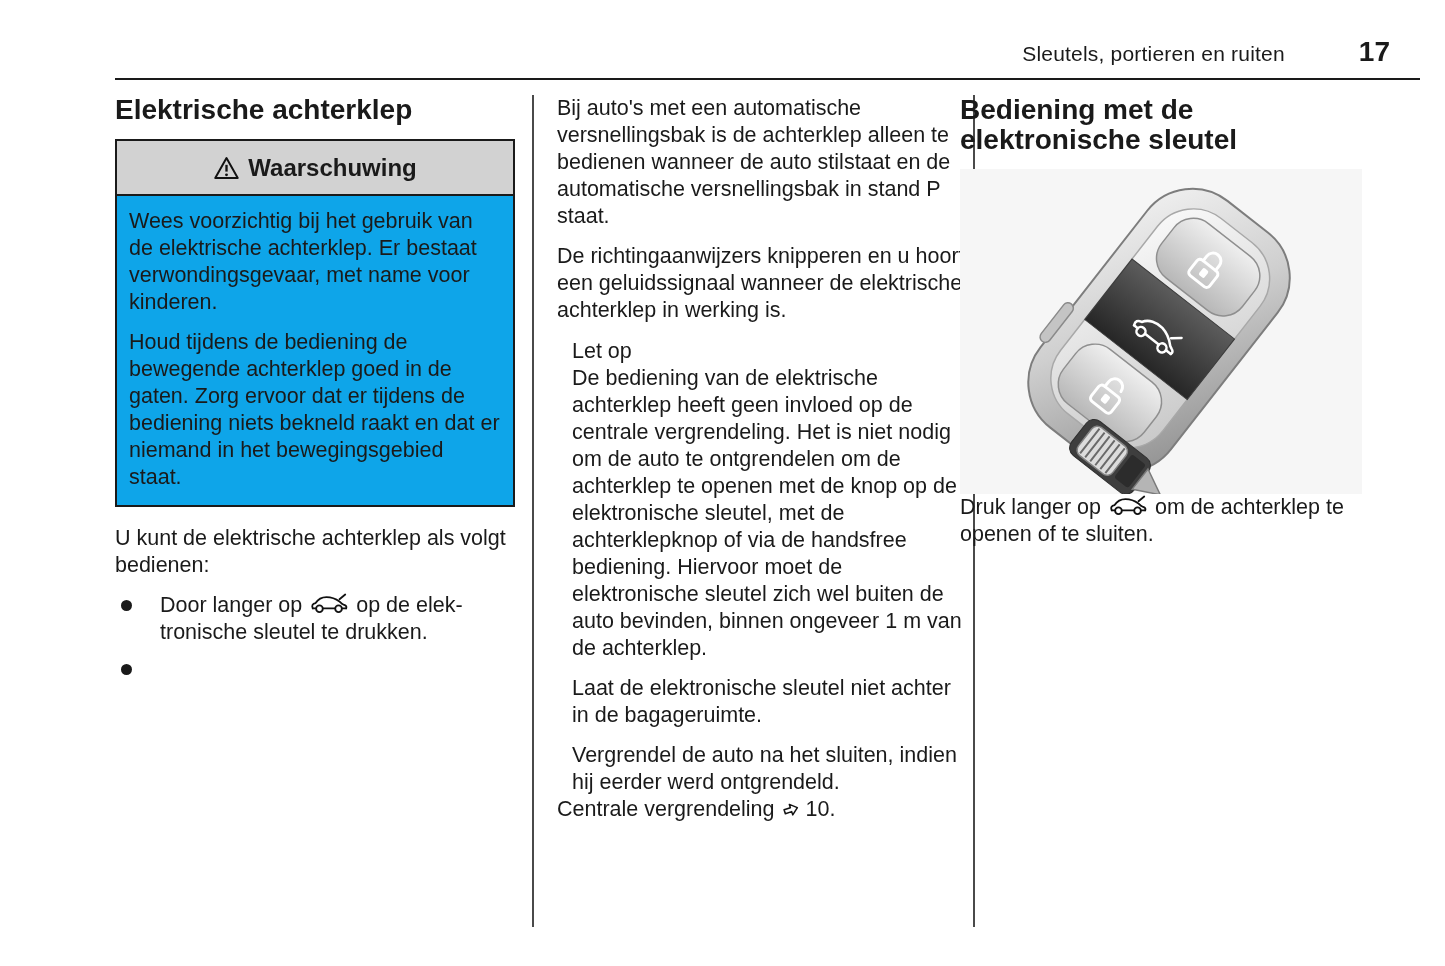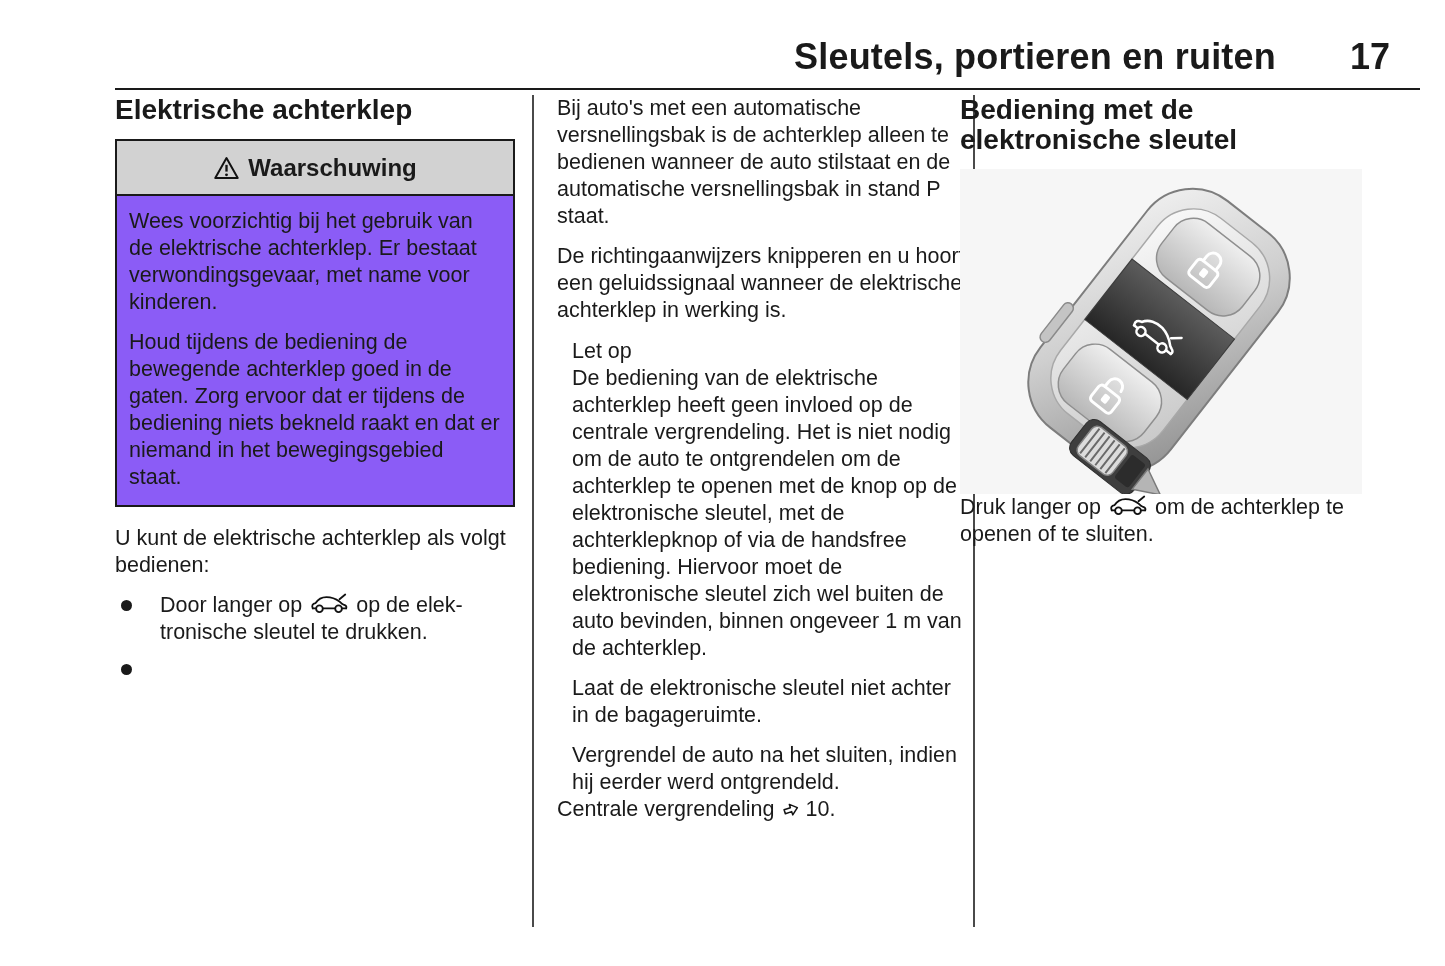--- a/index.html
+++ b/index.html
@@ -9,22 +9,22 @@
     position:relative;
   }
   .page{position:absolute;inset:0;}
 
   
   .runhead{
     position:absolute;left:115px;top:30px;width:1275px;
     display:flex;justify-content:flex-end;align-items:baseline;gap:74px;
     border-bottom:2px solid #1a1a1a;padding:6px 30px 10px 0;
   }
-  .runhead .title{font-size:36px;font-weight:bold;letter-spacing:.2px;}
-  .runhead .pnum{font-size:36px;font-weight:bold;}
+  .runhead .title{font-size:21px;font-weight:normal;letter-spacing:.2px;}
+  .runhead .pnum{font-size:28px;font-weight:bold;}
 
   
   .col{position:absolute;top:95px;font-size:21.5px;line-height:27px;}
   .col-left{left:115px;width:400px;}
   .col-mid{left:557px;width:410px;}
   .col-right{left:960px;width:402px;}
   .vrule{position:absolute;top:95px;height:832px;width:0;border-left:2px solid #4a4a4a;}
   .vrule1{left:532px;}
   .vrule2{left:973px;}
 
@@ -33,21 +33,21 @@
   p.body:last-child{margin-bottom:0;}
 
   
   .warnbox{border:2px solid #1a1a1a;margin:2px 0 18px 0;}
   .warnhead{
     background:#d2d2d2;border-bottom:2px solid #1a1a1a;
     display:flex;align-items:center;justify-content:center;gap:8px;
     padding:13px 10px;
   }
   .warnhead .wtitle{font-size:24px;font-weight:bold;}
-  .warnbody{padding:12px 12px 14px 12px;background:#8b5cf6;}
+  .warnbody{padding:12px 12px 14px 12px;background:#0ea5e9;}
 
   
   .bullets{margin-top:6px;}
   .bullet{display:flex;margin:0 0 10px 0;}
   .bullet .dot{
     width:11px;height:11px;border-radius:50%;background:#1a1a1a;
     margin:8px 0 0 6px;flex:0 0 11px;
   }
   .bullet .btext{margin-left:28px;flex:1;}
 

